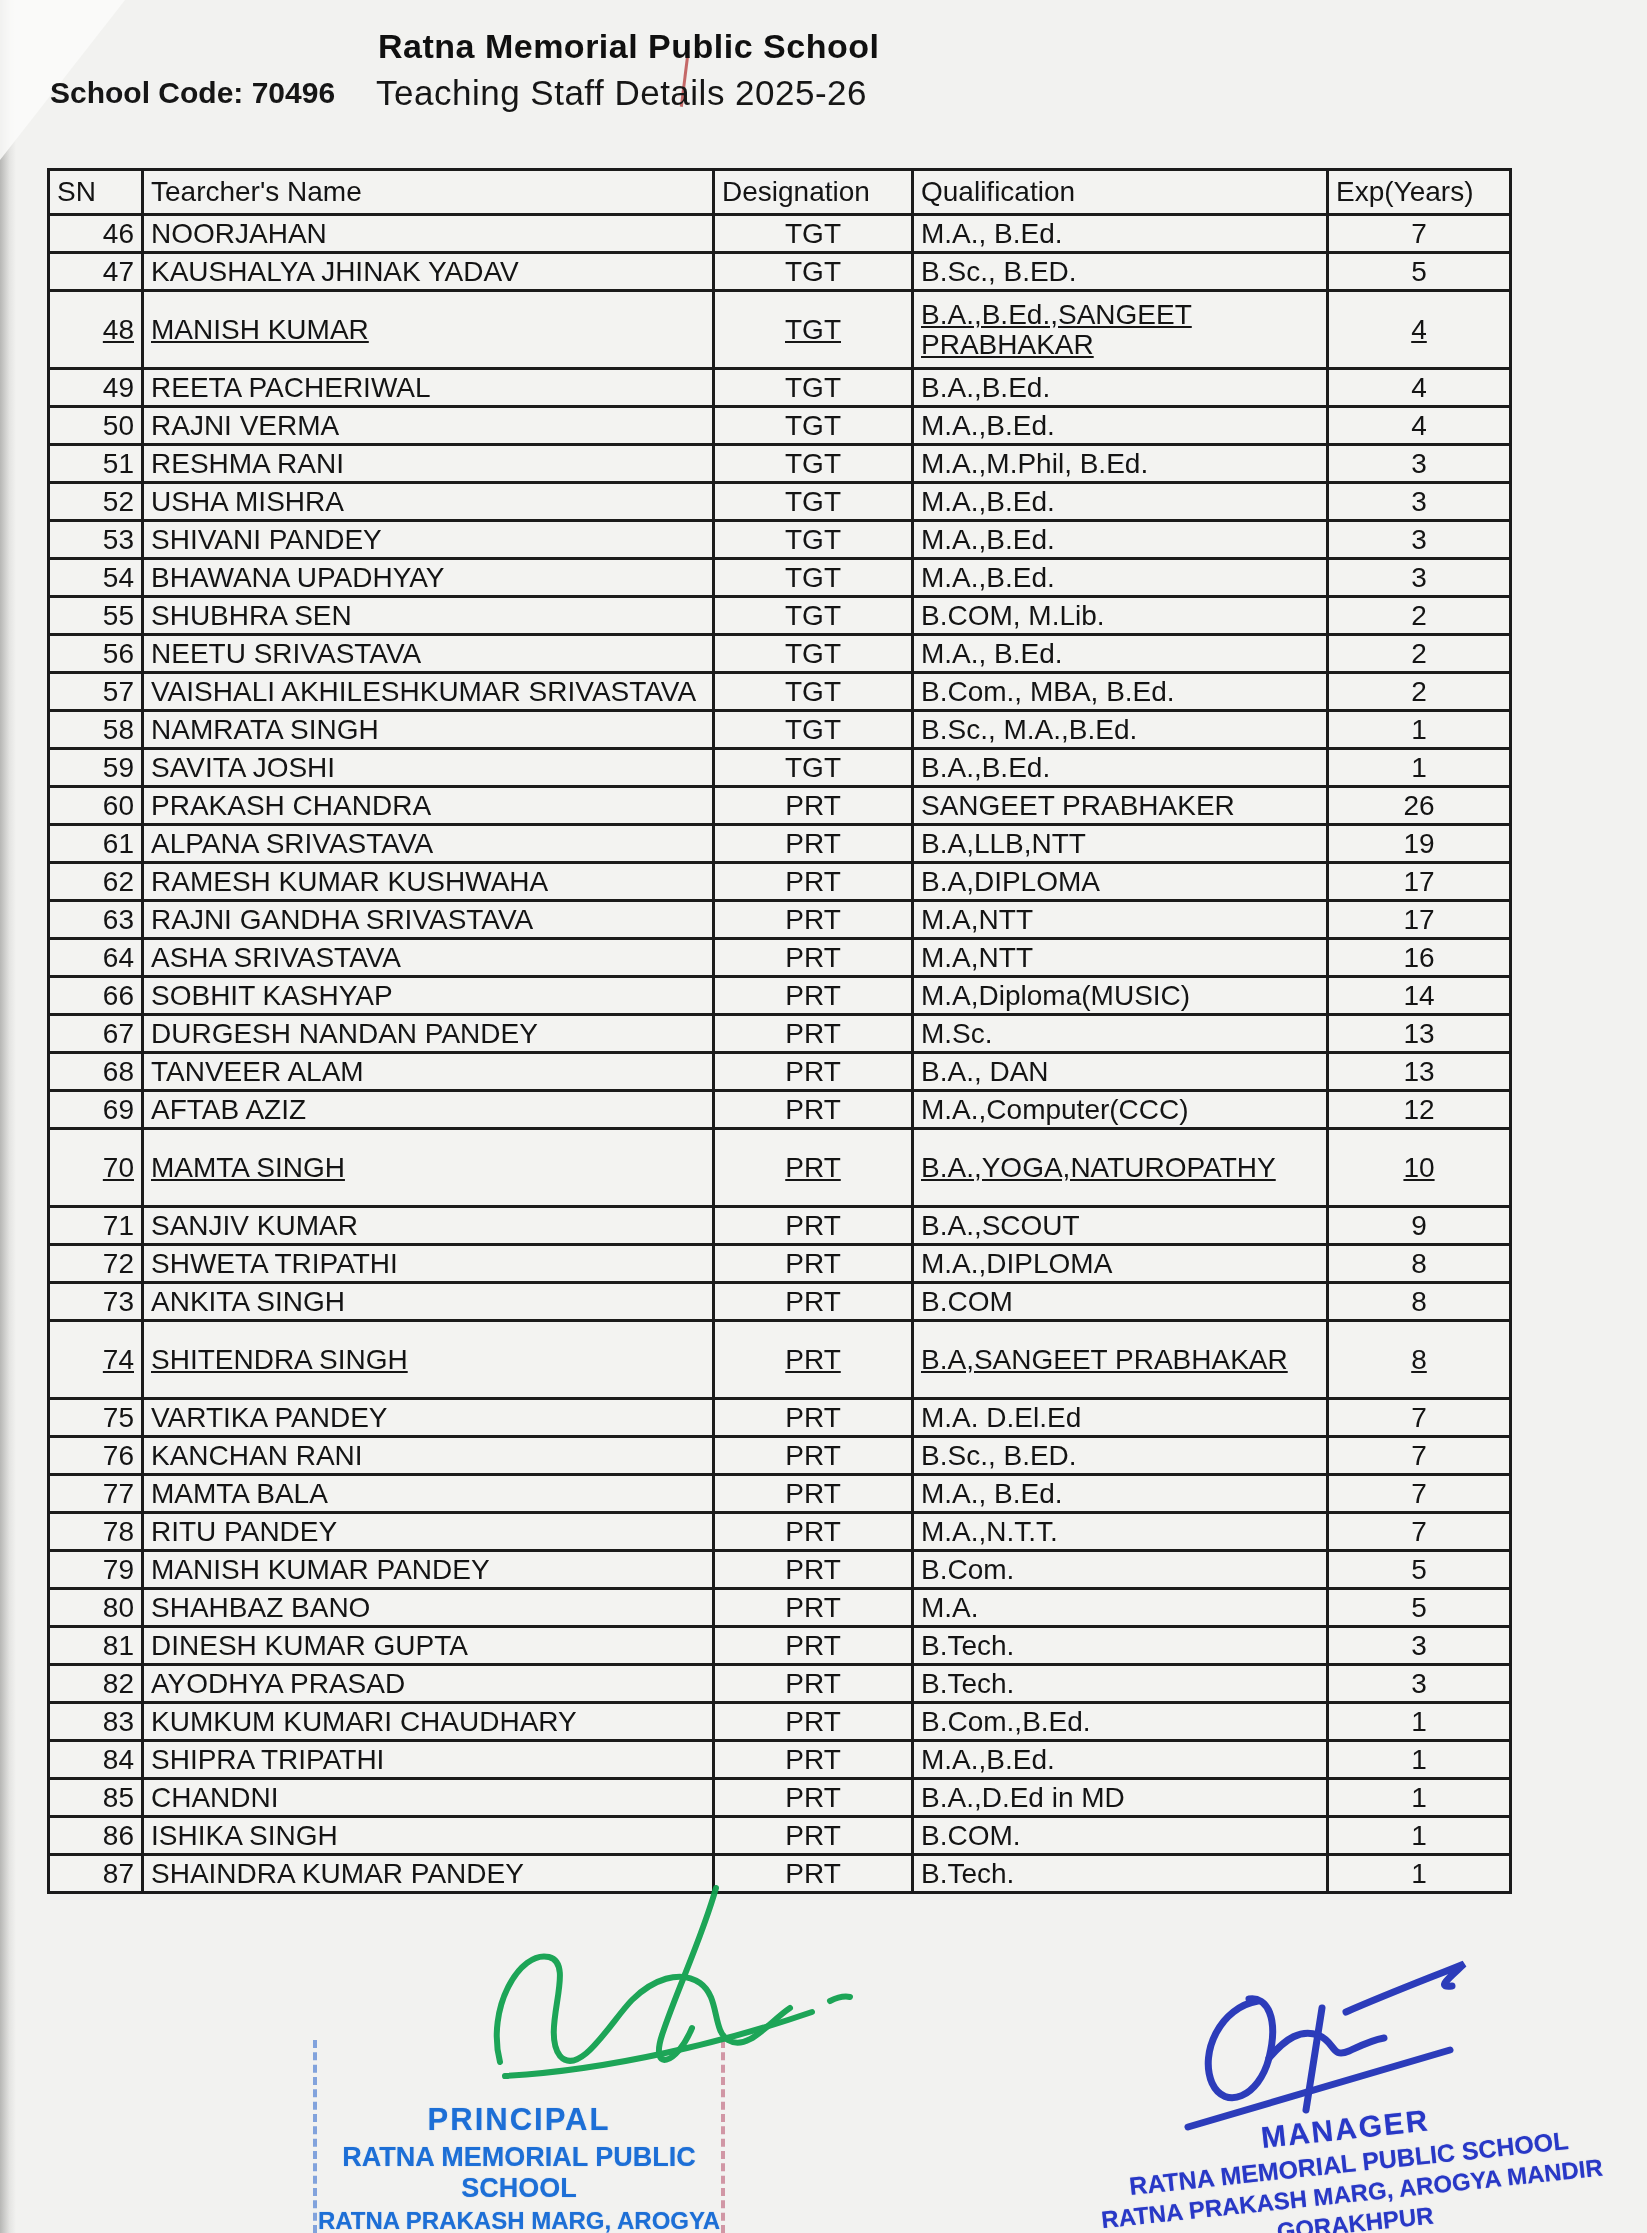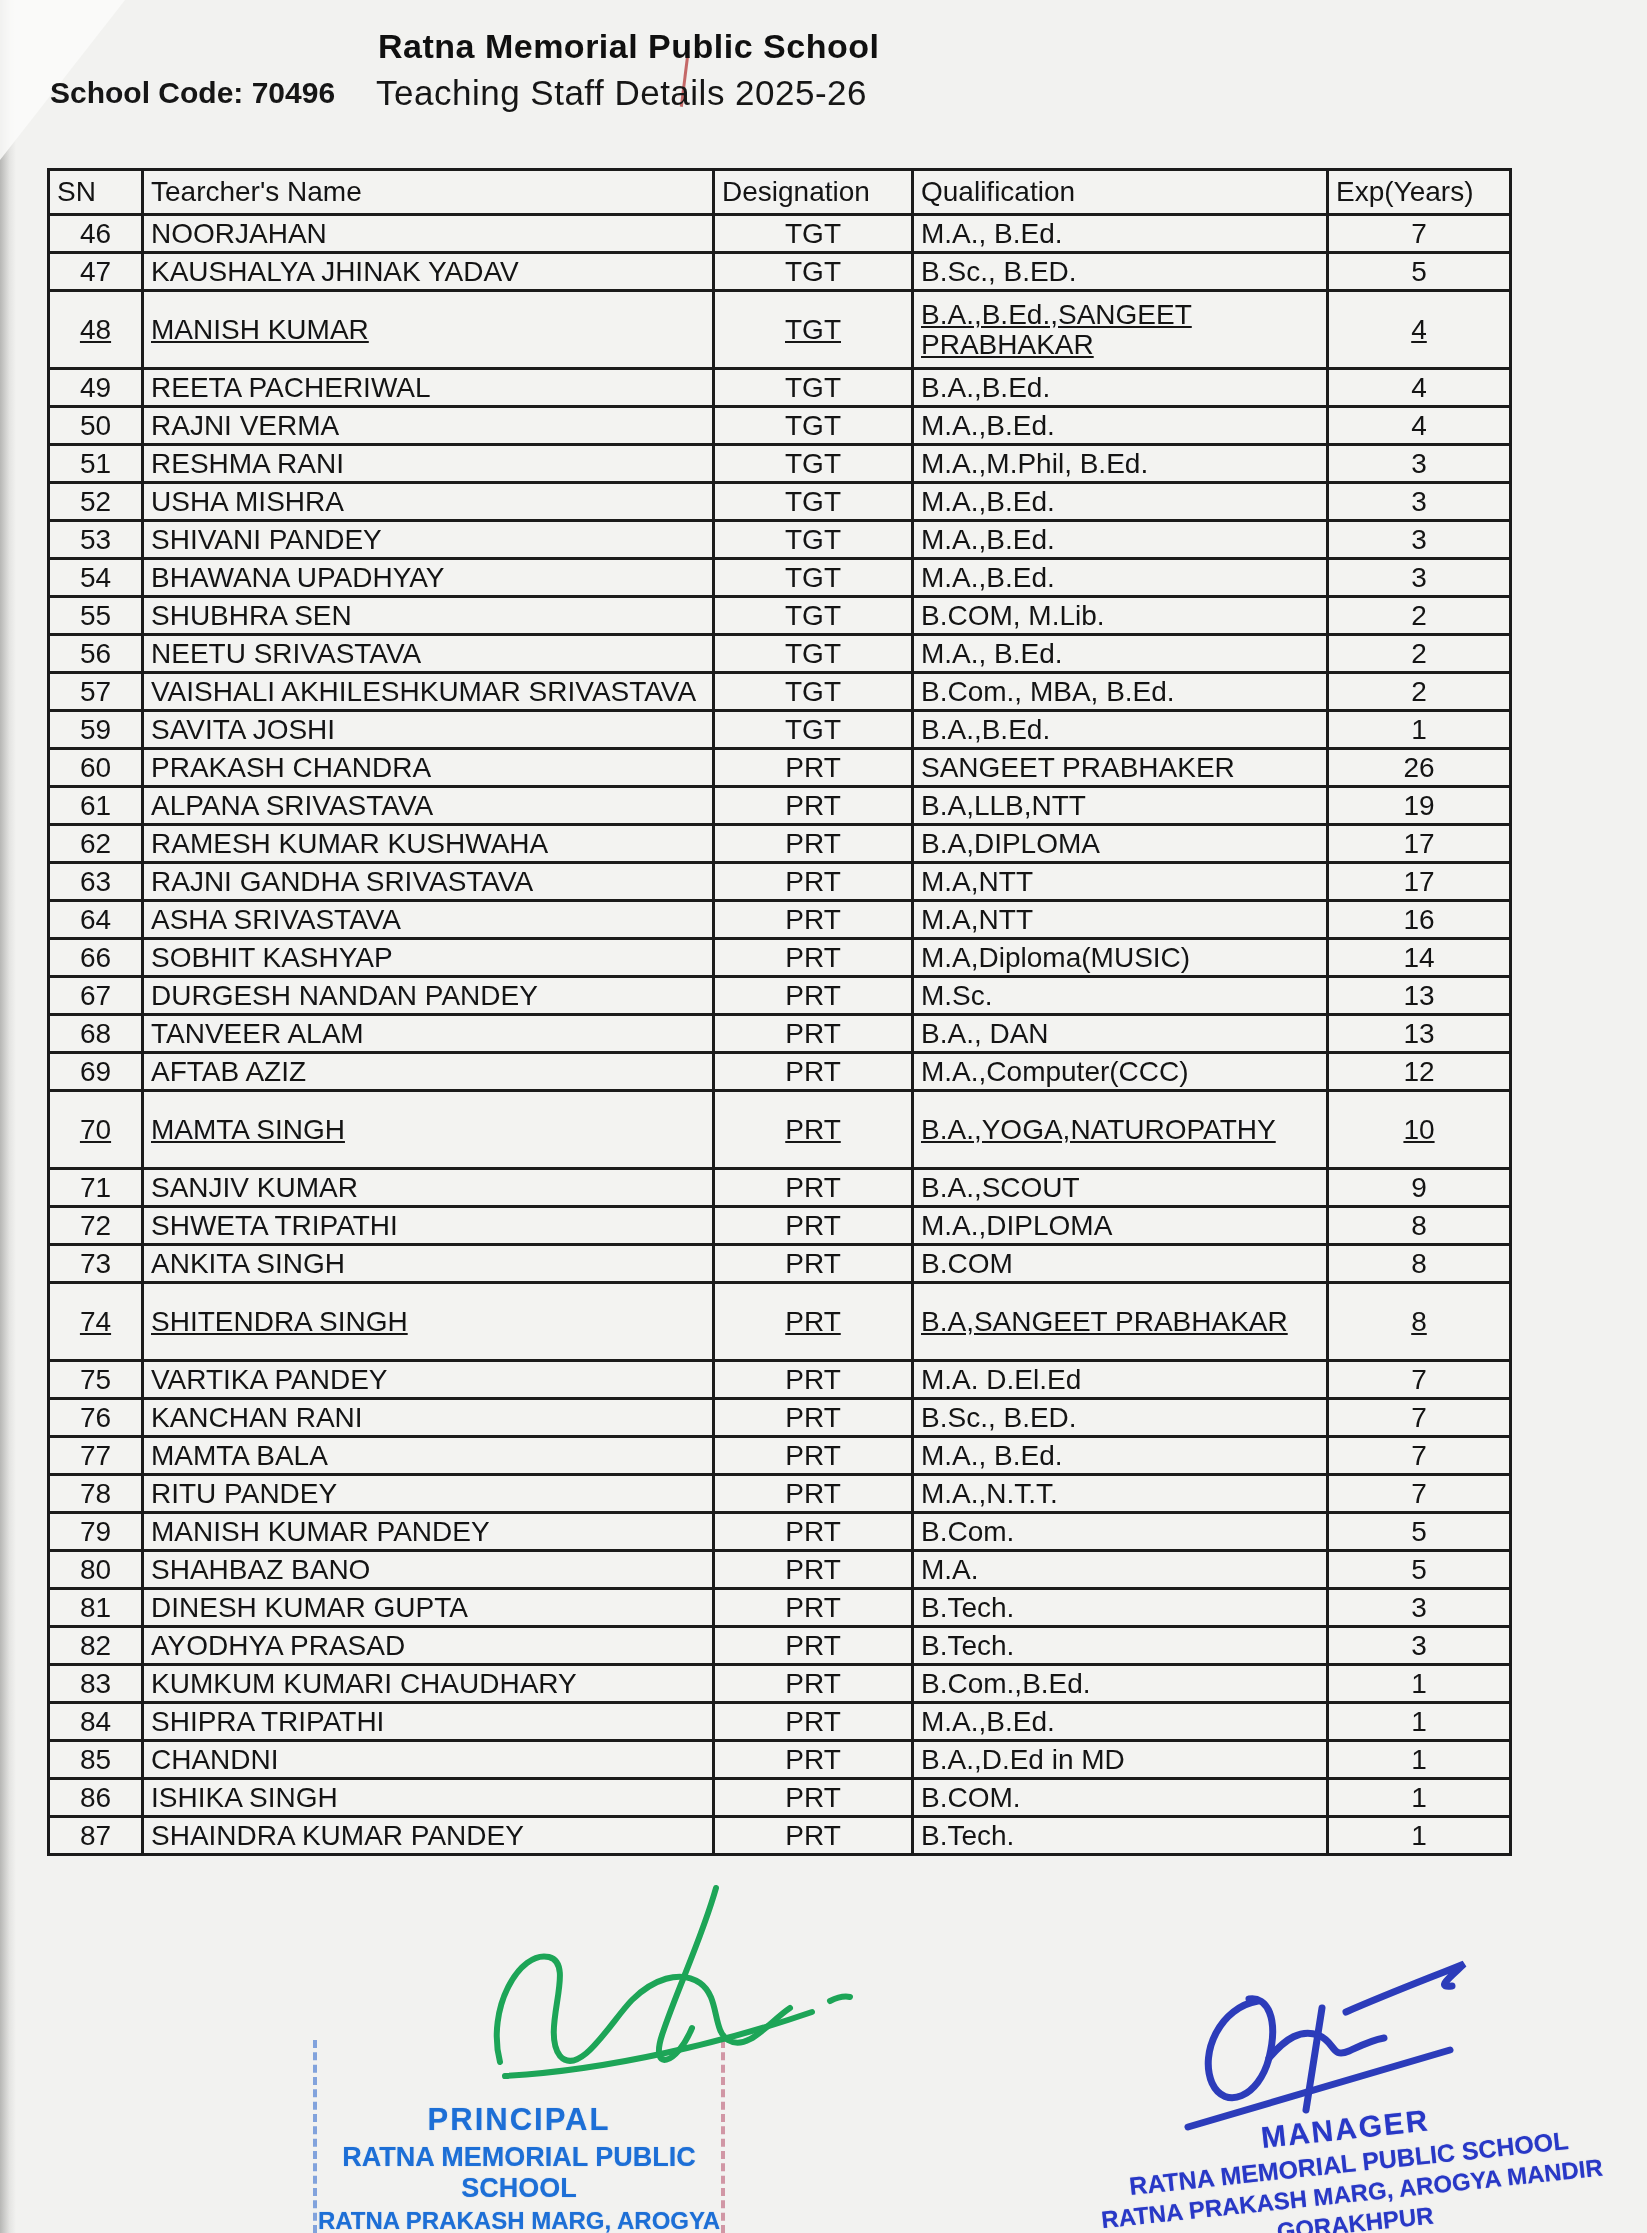--- a/index.html
+++ b/index.html
@@ -25,21 +25,21 @@
 
   table.staff{position:absolute;left:47px;top:168px;width:1462px;
     border-collapse:collapse;table-layout:fixed;z-index:3;}
   table.staff th,table.staff td{
     border:3px solid #1b1b1b;padding:0 7px;font-size:28px;line-height:1.05;
     overflow:hidden;vertical-align:middle;color:#141414;background:rgba(244,244,242,.5);
   }
   table.staff th{height:42px;font-weight:400;text-align:left;white-space:nowrap;}
   table.staff tr{height:38px;}
   table.staff tr.tall{height:78px;text-decoration:underline;}
-  td.c-sn{text-align:center;padding-right:5px;}
+  td.c-sn{text-align:right;padding-right:5px;}
   td.c-name{white-space:nowrap;}
   td.c-desig{text-align:center;}
   td.c-exp{text-align:center;}
   th.h-desig{text-align:center;}
   th.h-exp{text-align:center;padding-left:0;}
 
   
   .stamp{position:absolute;text-align:center;font-weight:700;z-index:4;}
   .stamp .role{display:block;}
   .stamp .l{display:block;}
@@ -167,20 +167,27 @@
         <td class="c-exp">2</td>
       </tr>
       <tr>
         <td class="c-sn">57</td>
         <td class="c-name">VAISHALI AKHILESHKUMAR SRIVASTAVA</td>
         <td class="c-desig">TGT</td>
         <td class="c-qual">B.Com., MBA, B.Ed.</td>
         <td class="c-exp">2</td>
       </tr>
       <tr>
+        <td class="c-sn">58</td>
+        <td class="c-name">NAMRATA SINGH</td>
+        <td class="c-desig">TGT</td>
+        <td class="c-qual">B.Sc., M.A.,B.Ed.</td>
+        <td class="c-exp">1</td>
+      </tr>
+      <tr>
         <td class="c-sn">59</td>
         <td class="c-name">SAVITA JOSHI</td>
         <td class="c-desig">TGT</td>
         <td class="c-qual">B.A.,B.Ed.</td>
         <td class="c-exp">1</td>
       </tr>
       <tr>
         <td class="c-sn">60</td>
         <td class="c-name">PRAKASH CHANDRA</td>
         <td class="c-desig">PRT</td>

